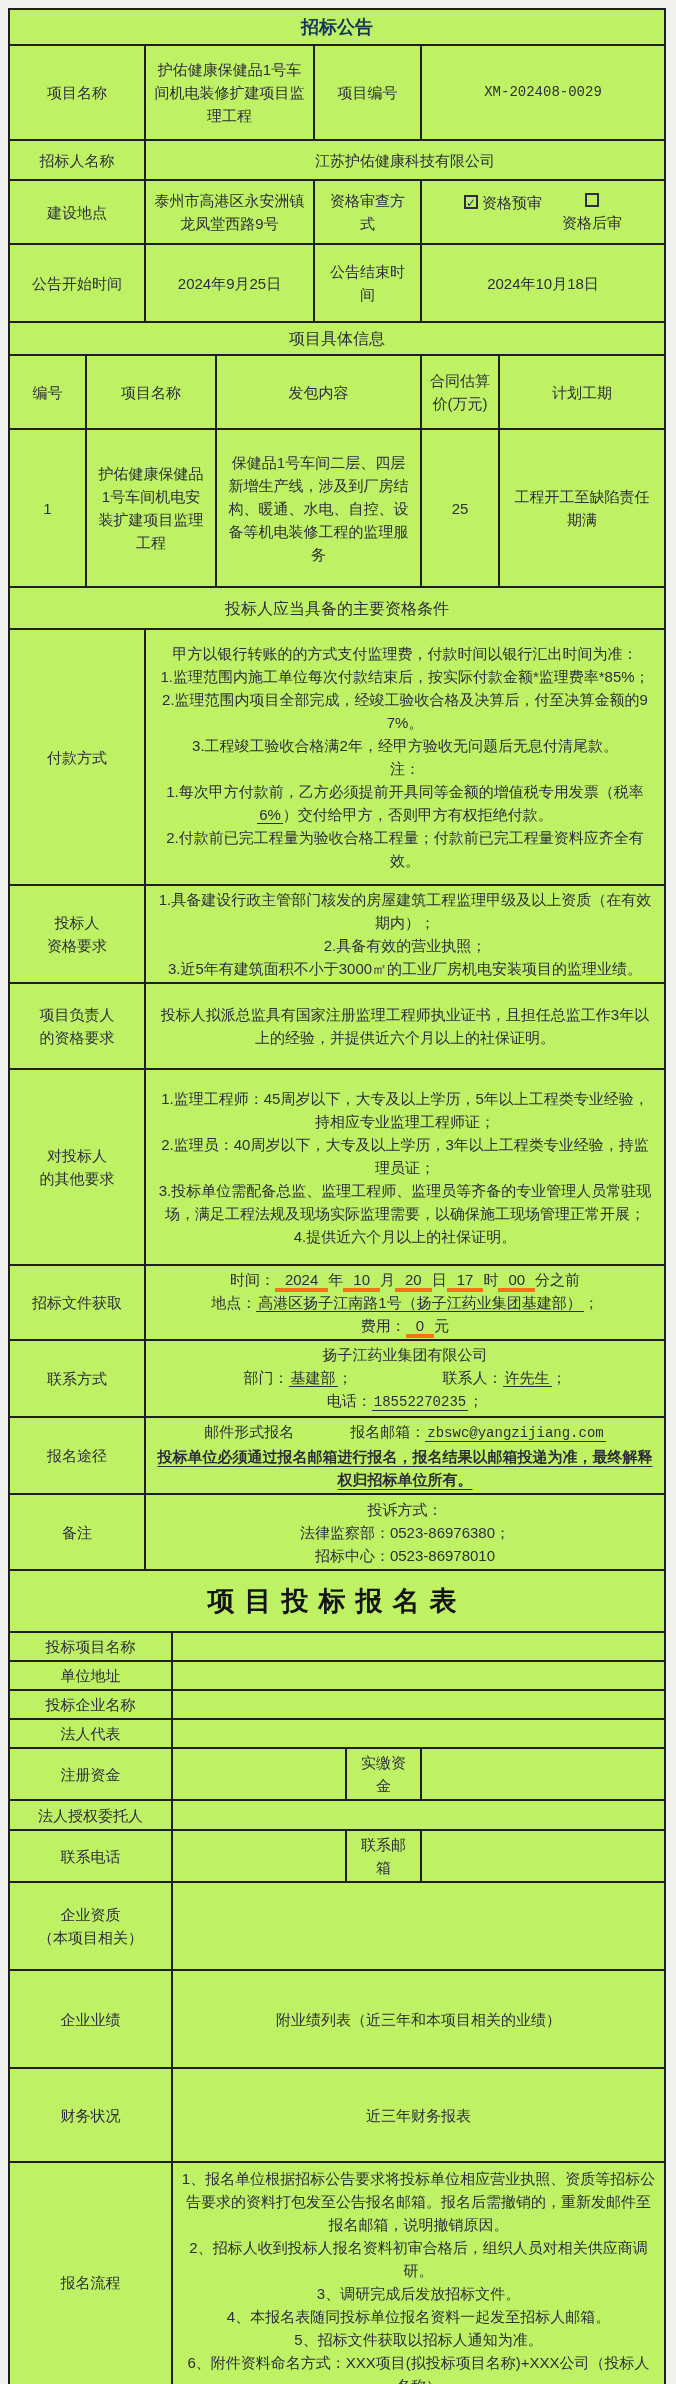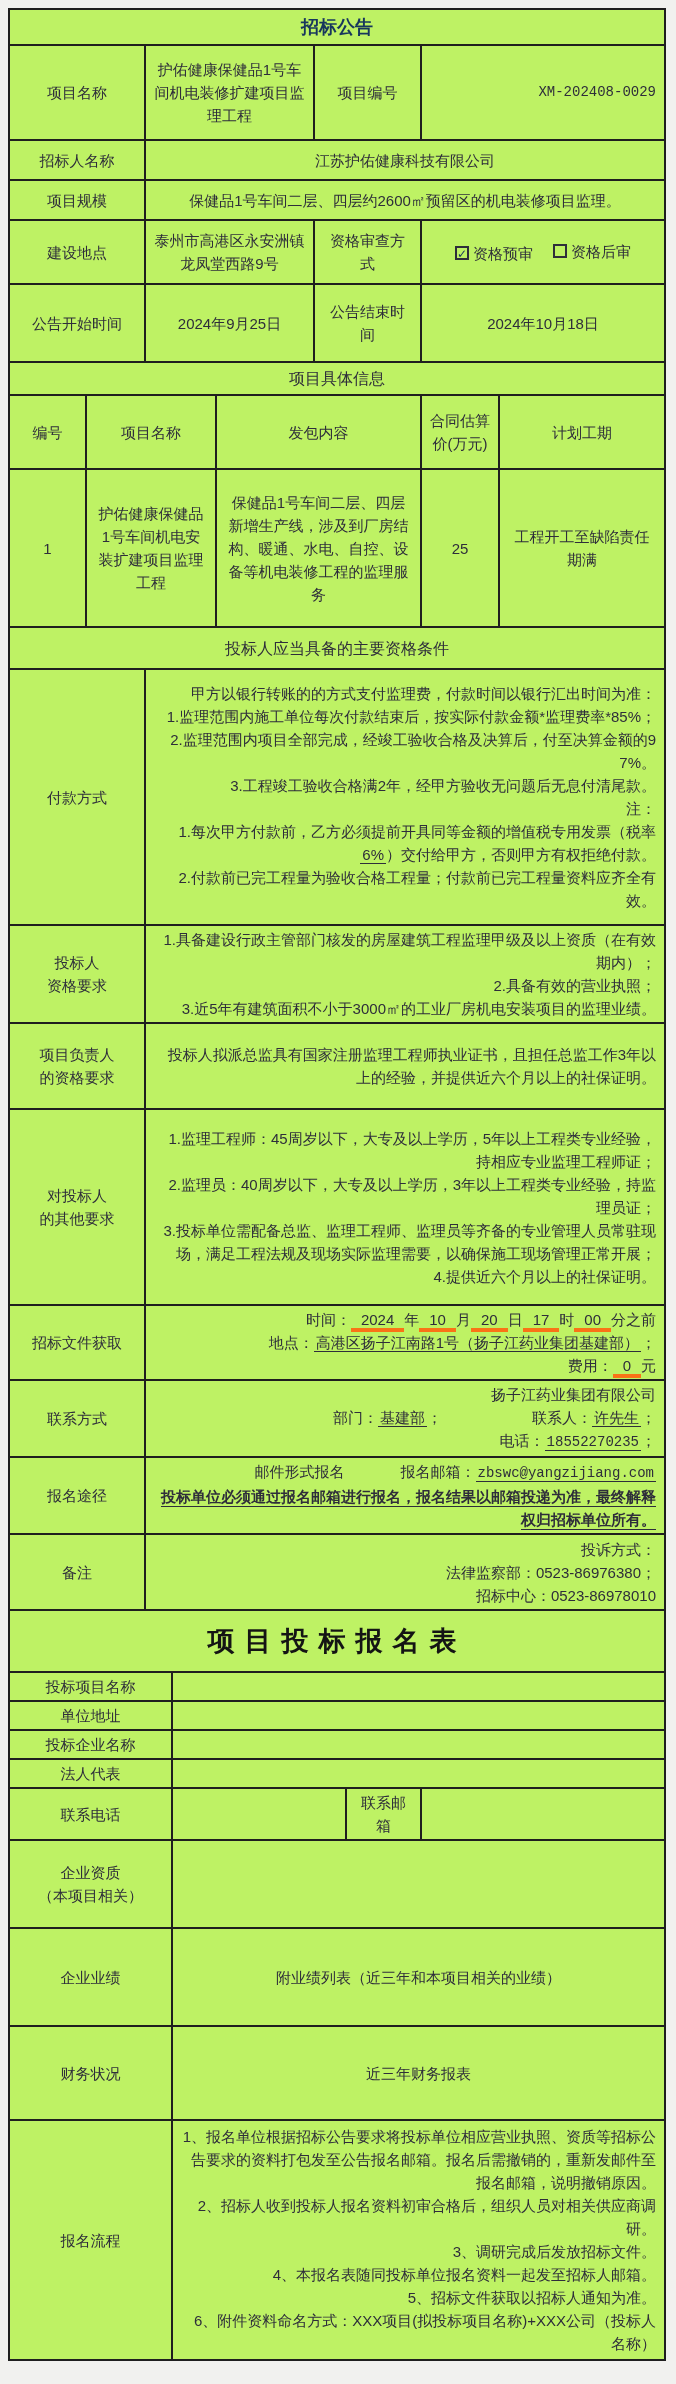--- a/index.html
+++ b/index.html
@@ -2,31 +2,31 @@
 <html><head>
 <meta charset="utf-8">
 <style>
   html,body { margin:0; padding:0; background:#f1f1ef; font-family:"Liberation Sans","DejaVu Sans",sans-serif; color:#2e2e3a; }
   .doc { width:660px; margin:0 auto; padding:8px 0 6px 0; }
   table { border-collapse:collapse; table-layout:fixed; width:656px; background:#bef264; }
   table + table { margin-top:-2px; }
   td { border:2px solid #1f1f1f; padding:2px 8px; font-size:15px; line-height:23px; vertical-align:middle; word-break:break-all; }
   .lbl { text-align:center; }
   .center { text-align:center; }
-  .left { text-align:right; }
+  .left { text-align:center; }
   .ml { white-space:pre-line; }
   .doc-title { font-size:18px; font-weight:bold; color:#17365d; text-align:center; }
   .section-title { font-size:16px; text-align:center; }
   .form-title { font-family:"Liberation Serif","DejaVu Serif",serif; font-size:27px; font-weight:bold; color:#141414; text-align:center; letter-spacing:10px; }
   .blank { border-bottom:4px solid #f97316; padding:0 10px; }
   .blank-tight { border-bottom:1px solid #2e2e3a; padding:0 2px; }
   .mono { font-family:"Liberation Mono","DejaVu Sans Mono",monospace; font-size:14px; }
   .bold-underline { font-weight:bold; text-decoration:underline; text-underline-offset:4px; }
   .cb { display:inline-flex; align-items:center; gap:4px; margin:0 16px 0 0; }
-  .cb:last-child { margin-right:0; }
+  .cb:last-child { margin-right:0;flex-direction:column; }
   .cb-box { display:inline-block; width:14px; height:14px; border:2px solid #2e2e3a; font-size:12px; line-height:13px; text-align:center; font-weight:bold; color:#17365d; box-sizing:border-box; }
   .gap-right { margin-right:56px; }
   .gap-mid { margin-right:90px; }
 </style>
 </head>
 <body>
 
 <div class="doc">
 
   <table>
@@ -42,24 +42,20 @@
     </tr>
     <tr style="height:95px">
       <td class="lbl">项目名称</td>
       <td class="center">护佑健康保健品1号车间机电装修扩建项目监理工程</td>
       <td class="lbl">项目编号</td>
       <td class="left mono">XM-202408-0029</td>
     </tr>
     <tr style="height:40px">
       <td class="lbl">招标人名称</td>
       <td colspan="3" class="center">江苏护佑健康科技有限公司</td>
-    </tr>
-    <tr style="height:40px">
-      <td class="lbl">项目规模</td>
-      <td colspan="3" class="center">保健品1号车间二层、四层约2600㎡预留区的机电装修项目监理。</td>
     </tr>
     <tr style="height:64px">
       <td class="lbl">建设地点</td>
       <td class="center">泰州市高港区永安洲镇龙凤堂西路9号</td>
       <td class="lbl" style="padding:2px 12px">资格审查方式</td>
       <td class="center">
         <span class="cb">
           <span class="cb-box">✓</span>
           <span>资格预审</span>
         </span>
@@ -212,20 +208,31 @@
       <td colspan="3"></td>
     </tr>
     <tr style="height:29px">
       <td class="lbl">投标企业名称</td>
       <td colspan="3"></td>
     </tr>
     <tr style="height:22px">
       <td class="lbl">法人代表</td>
       <td colspan="3"></td>
     </tr>
+    <tr style="height:44px">
+      <td class="lbl">注册资金</td>
+      <td></td>
+      <td class="lbl ml">实缴资
+金</td>
+      <td></td>
+    </tr>
+    <tr style="height:30px">
+      <td class="lbl">法人授权委托人</td>
+      <td colspan="3"></td>
+    </tr>
     <tr style="height:46px">
       <td class="lbl">联系电话</td>
       <td></td>
       <td class="lbl ml">联系邮
 箱</td>
       <td></td>
     </tr>
     <tr style="height:88px">
       <td class="lbl ml">企业资质
 （本项目相关）</td>

